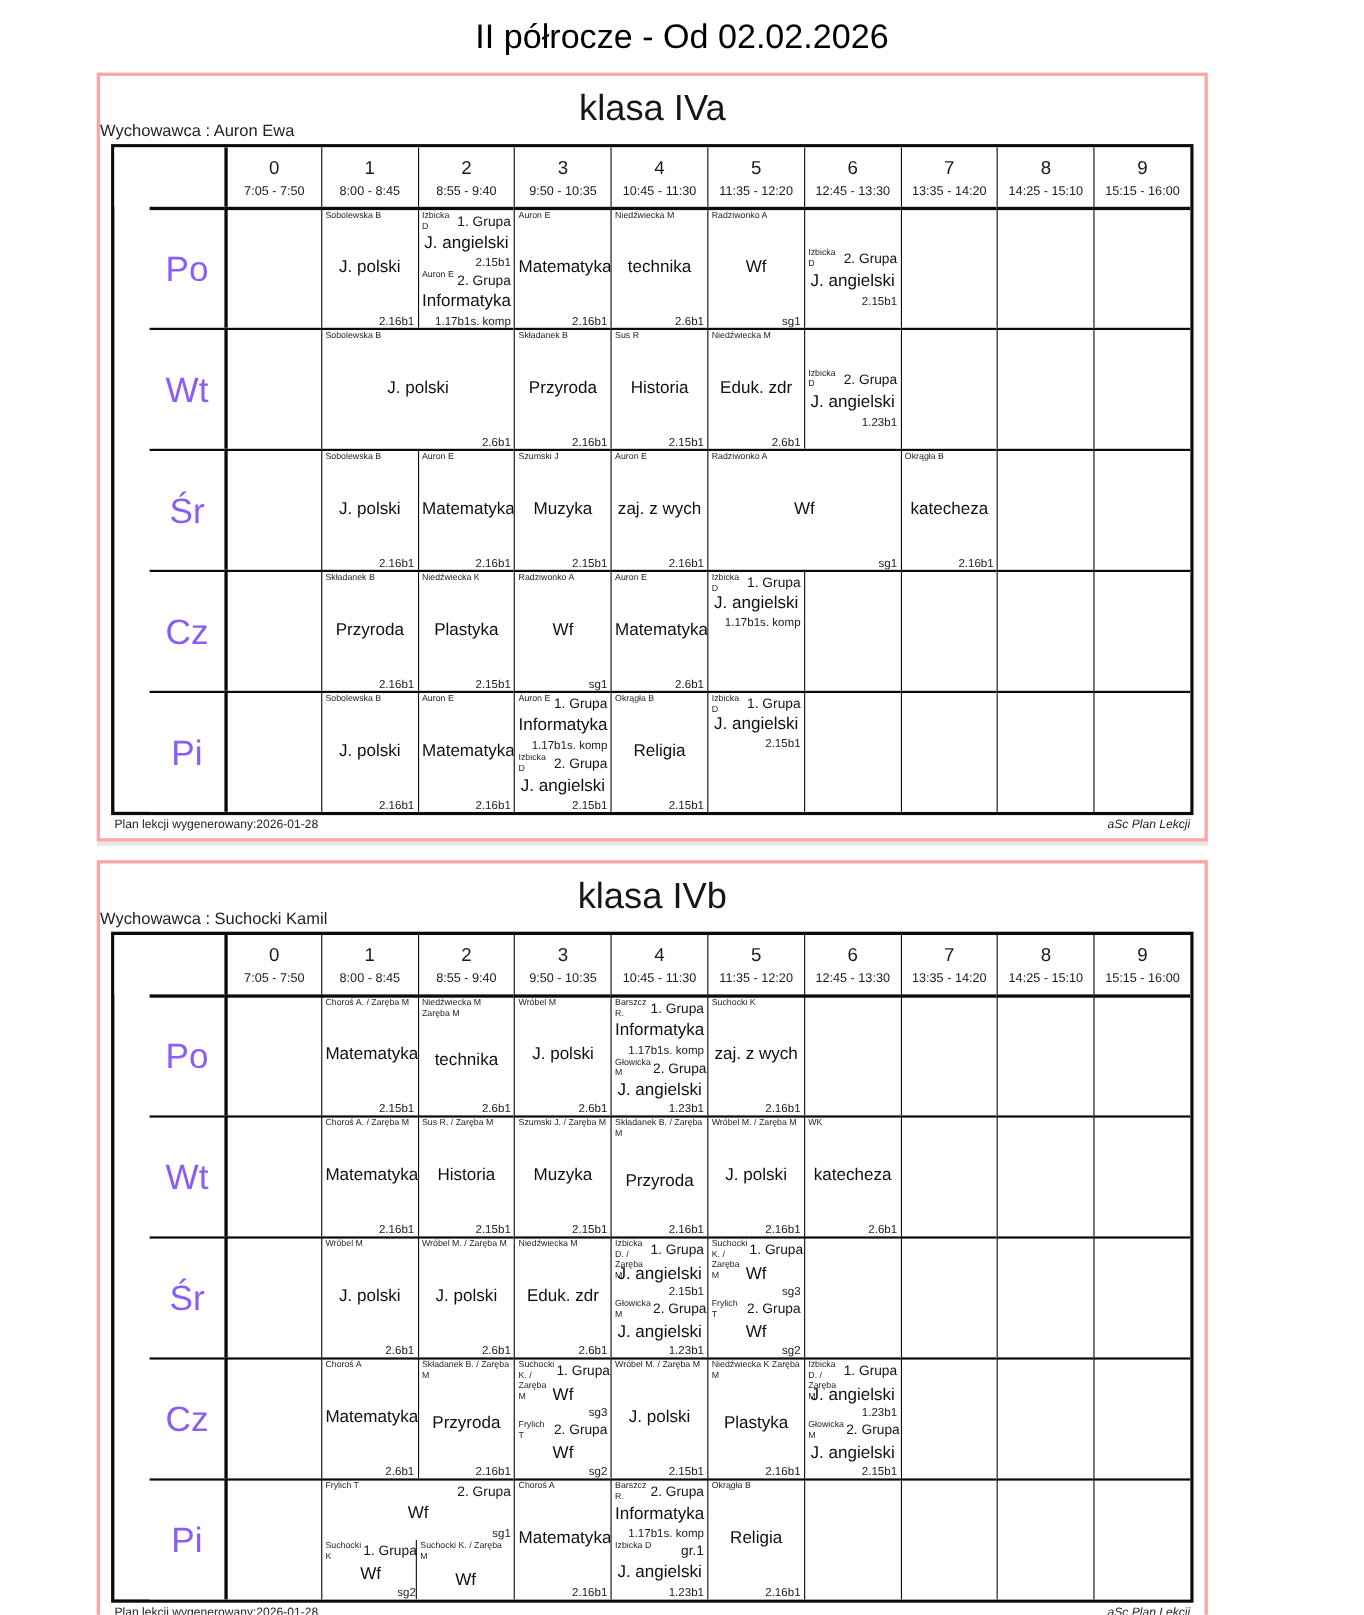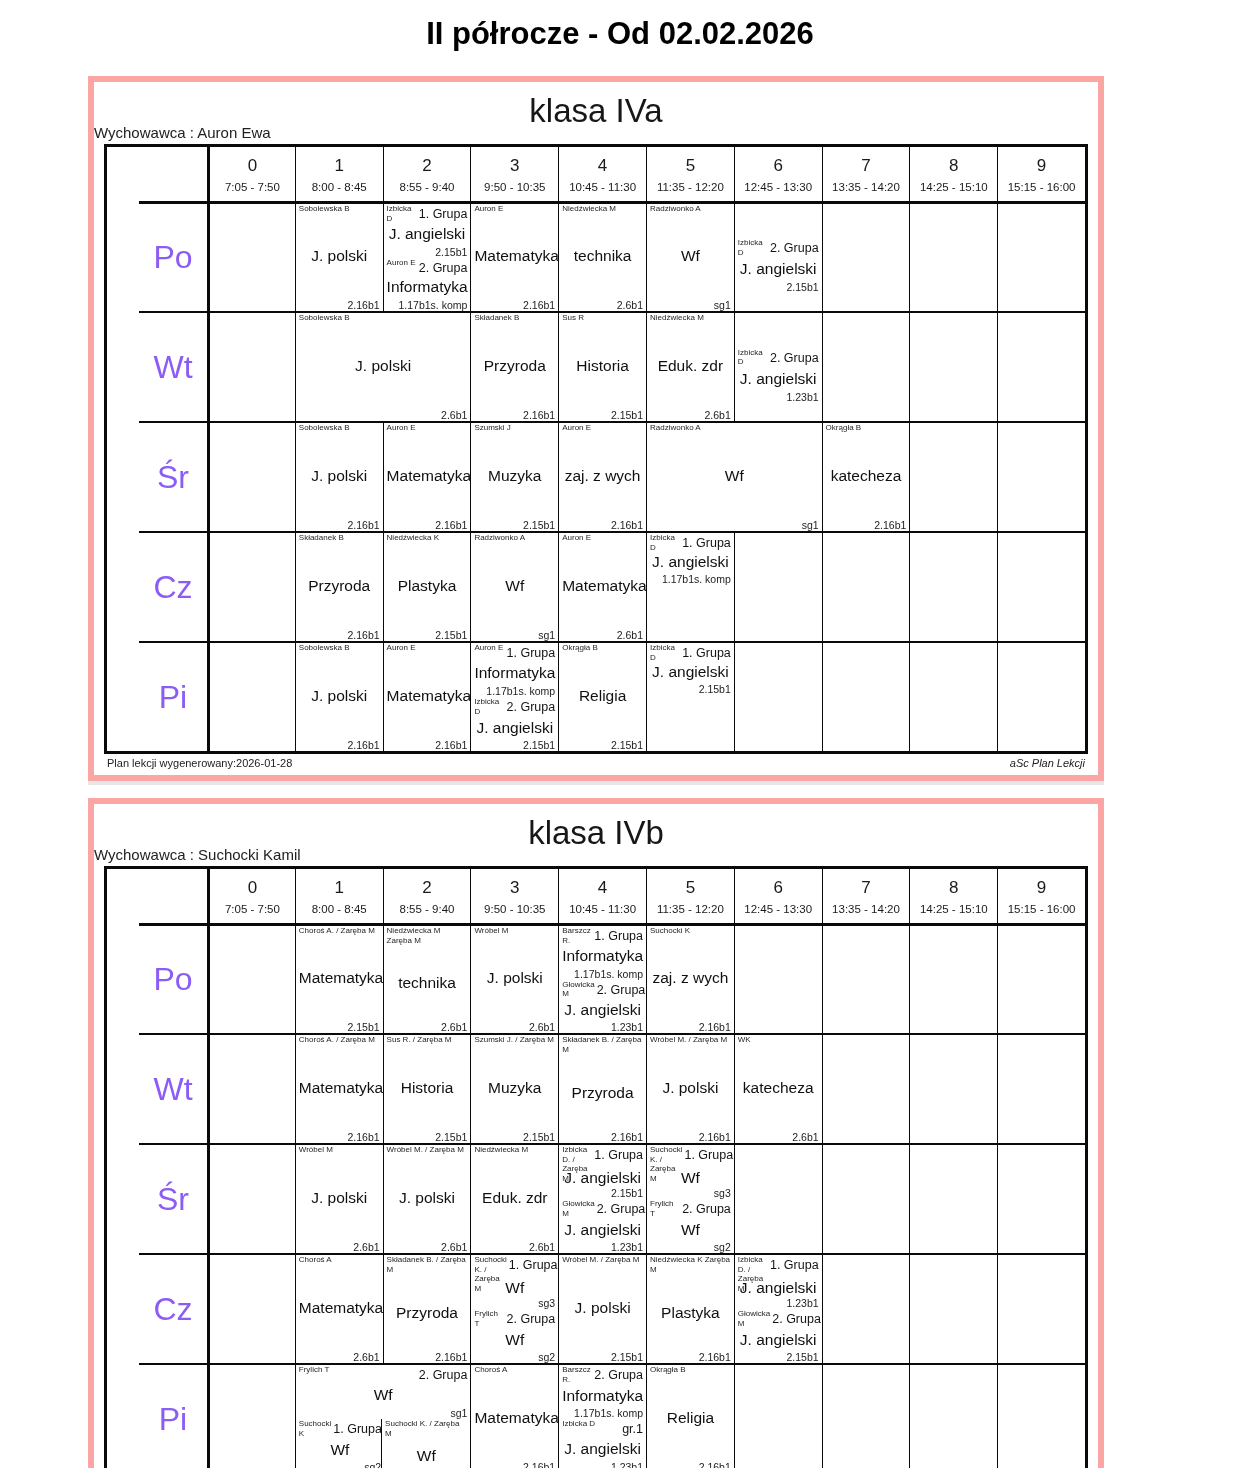--- a/index.html
+++ b/index.html
@@ -1,18 +1,18 @@
 <!DOCTYPE html>
 <html><head>
 <meta charset="utf-8">
 <style>
   html,body{margin:0;padding:0;background:#fff;}
   body{width:1240px;height:1468px;font-family:"Liberation Sans",sans-serif;color:#111;overflow:hidden;}
-  .page-title{text-align:center;font-size:31px;font-weight:700;color:#000;margin:16px 0 24px;}
-  .sheet{width:1004px;margin-left:88px;margin-bottom:17px;border:6px solid #fca5a5;
+  .page-title{text-align:center;font-size:31px;font-weight:400;color:#000;margin:16px 0 14px;}
+  .sheet{width:1004px;margin-left:88px;margin-bottom:17px;border:3px solid #fca5a5;
          box-shadow:0 4px 0 #e7e7e7;background:#fff;padding:2px 0 6px;}
   .sheet-title{text-align:center;font-size:33px;font-weight:400;margin:8px 0 0;color:#171717;}
   .wychowawca{font-size:15px;color:#222;margin:-6px 14px 3px 0;}
   .grid{width:978px;margin:2px auto 0;border:3px solid #0a0a0a;display:grid;
         grid-template-columns:100px repeat(10,1fr);grid-template-rows:54px repeat(5,110px);background:#fff;}
   .gc{border-left:1px solid #0a0a0a;border-top:2px solid #0a0a0a;min-width:0;min-height:0;background:#fff;}
   .gc.col-first{border-left:none;}
   .gc.p0{border-left:3px solid #0a0a0a;}
   .gc.hrow{border-top:none;}
   .gc.r0{border-top:3px solid #0a0a0a;}

